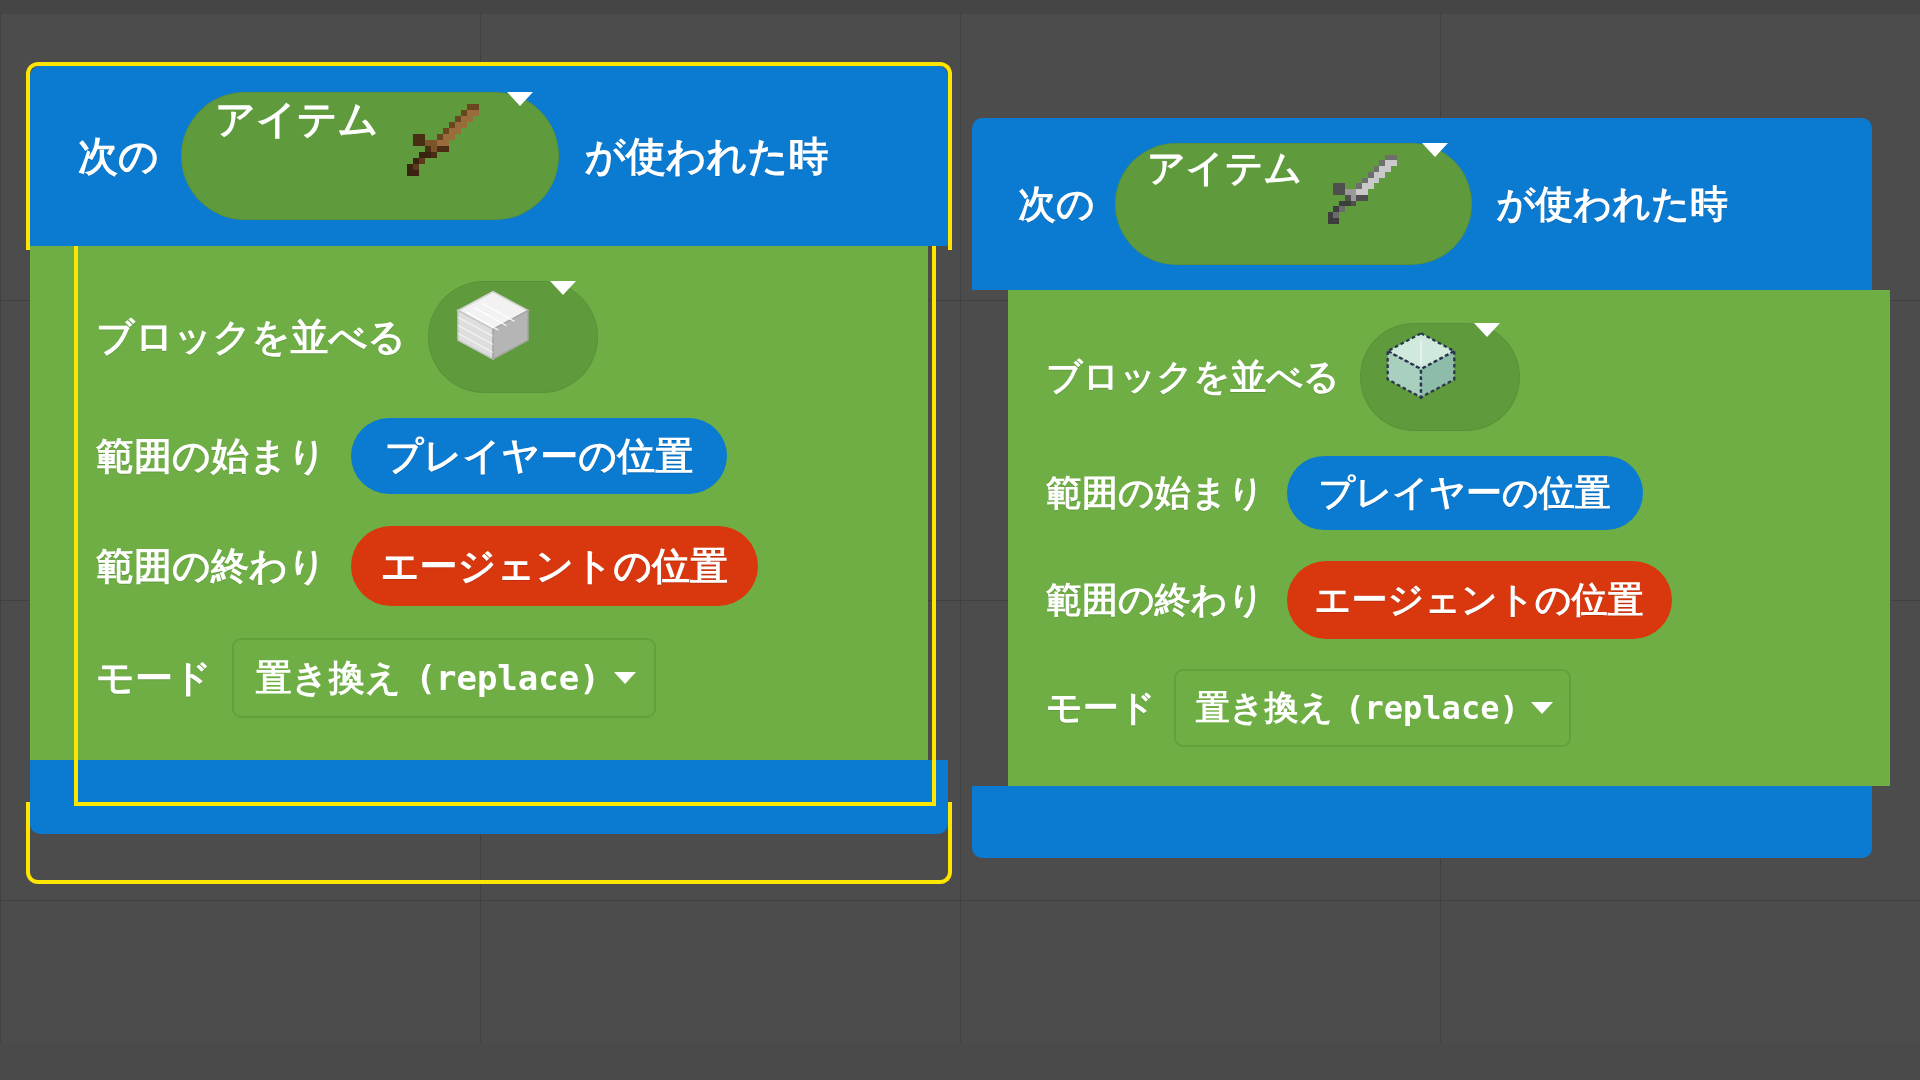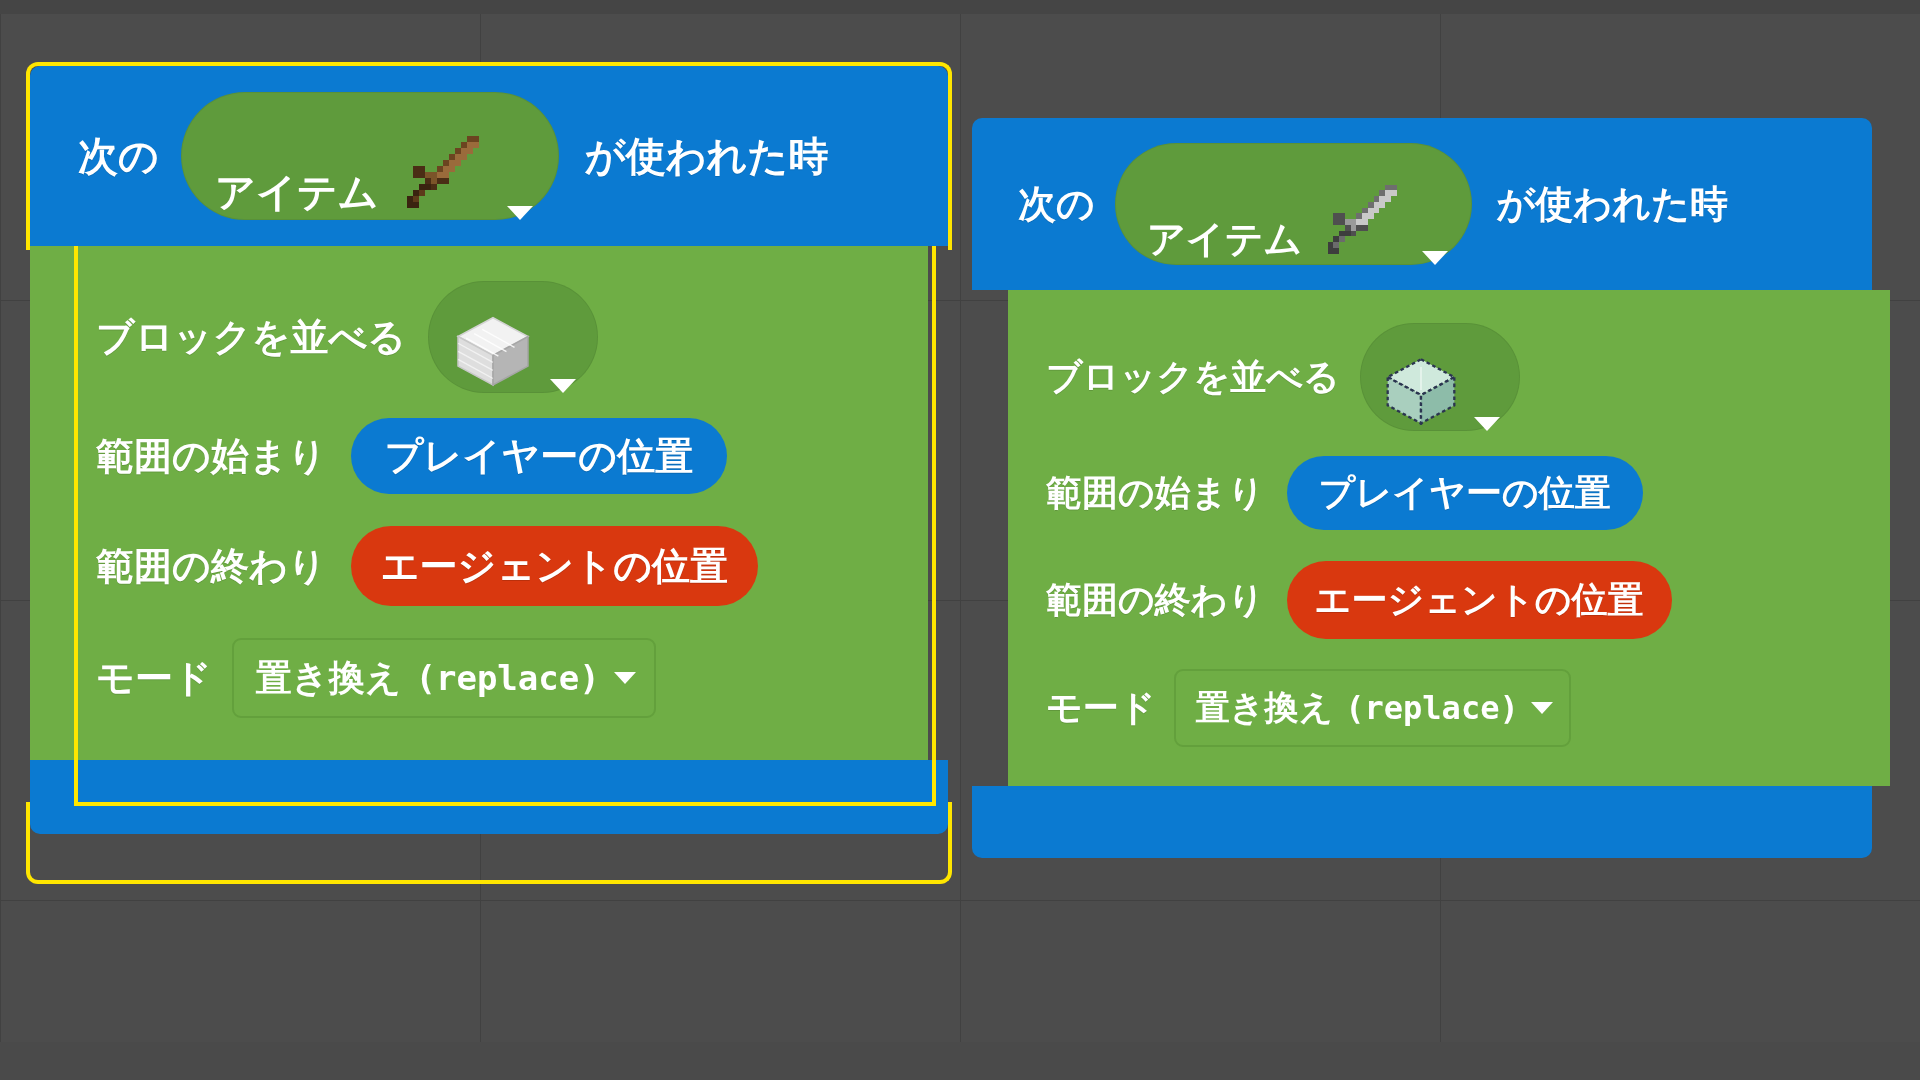--- a/index.html
+++ b/index.html
@@ -71,21 +71,21 @@
     white-space:nowrap;
   }
   .row-label{
     text-shadow:0 1px 0 rgba(0,0,0,.12);
   }
 
   
   .field-green{
     background:#5f9b3c;
     border-radius:999px;
-    display:flex;align-items:flex-end;
+    display:flex;align-items:flex-start;
     color:#fff;font-weight:700;
     box-shadow:inset 0 0 0 1px rgba(0,0,0,.06);
   }
   
   .field-rect{
     background:#6fae45;
     border:2px solid #63a03c;
     border-radius:9px;
     display:flex;align-items:center;
     color:#fff;font-weight:700;

